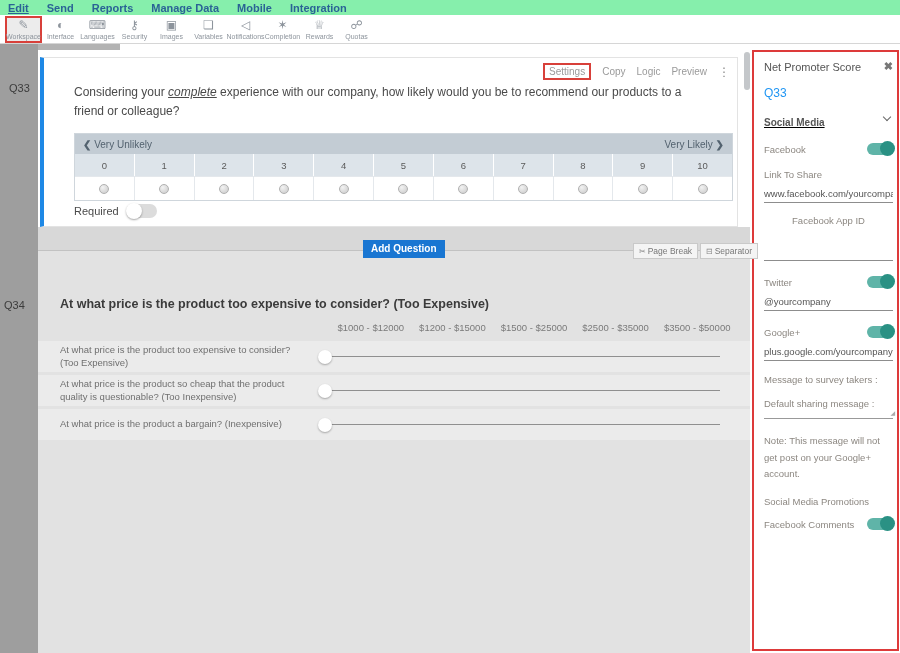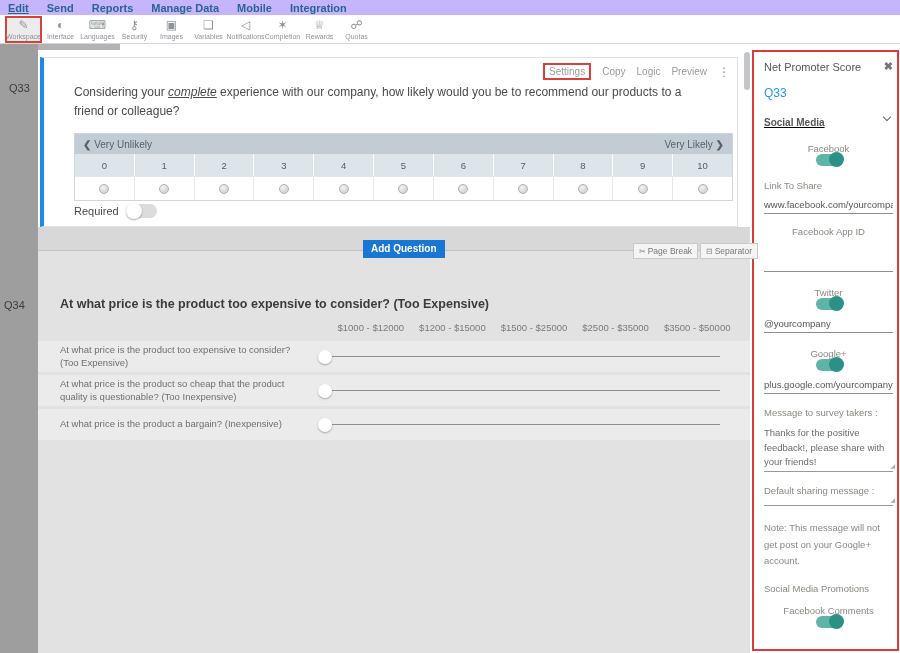--- a/index.html
+++ b/index.html
@@ -2,21 +2,21 @@
 <html><head>
 <meta charset="utf-8">
 <style>
   * { margin:0; padding:0; box-sizing:border-box; }
   html,body { width:900px; height:653px; overflow:hidden; background:#fff;
               font-family:"Liberation Sans", sans-serif; }
   body { position:relative; }
 
   
   .menubar { position:absolute; left:0; top:0; width:900px; height:15px;
-             display:flex; gap:18px; padding-left:8px; align-items:center; background:#c4b5fd; }
+             display:flex; gap:18px; padding-left:8px; align-items:center; background:#86efac; }
   .menubar span { font-size:11px; font-weight:bold; color:#2a6395; cursor:pointer; white-space:nowrap; }
   .menubar span.active { text-decoration:underline; }
 
   
   .toolbar { position:absolute; left:0; top:15px; width:900px; height:29px;
              display:flex; align-items:center; padding-left:5px; background:#fff;
              border-bottom:1px solid #d6d6d6; }
   .titem { width:37px; height:27px; display:flex; flex-direction:column; align-items:center;
            justify-content:center; cursor:pointer; }
   .titem .ticon { font-size:12px; line-height:12px; color:#8d949c; }
@@ -91,21 +91,21 @@
   .panel { position:absolute; left:752px; top:50px; width:147px; height:601px; background:#fff;
            border:2px solid #dd3a3a; padding:8px 4px 6px 10px; overflow:hidden; }
   .p-head { display:flex; justify-content:space-between; align-items:center; }
   .p-title { font-size:11px; color:#555; }
   .p-close { font-size:11px; color:#777; font-weight:bold; cursor:pointer; }
   .p-qid { margin-top:13px; font-size:12px; color:#2196f3; cursor:pointer; }
   .p-section { margin-top:17px; display:flex; justify-content:space-between; cursor:pointer;text-decoration:underline; }
   .p-section span { font-size:10px; font-weight:bold; color:#555; }
   .chev { width:6px; height:6px; border-right:1.5px solid #666; border-bottom:1.5px solid #666;
           transform:rotate(45deg); margin-right:3px; margin-top:-3px; }
-  .trow { display:flex; justify-content:space-between; align-items:center; margin-top:15px;flex-direction:column; }
+  .trow { display:flex; justify-content:space-between; align-items:flex-end; margin-top:15px; }
   .plab { font-size:9.5px; color:#8c8781; }
   .toggle-on { width:26px; height:12px; border-radius:7px; background:#5fb4a8; position:relative;
                cursor:pointer; flex-shrink:0; }
   .toggle-on i { position:absolute; right:-2px; top:-2px; width:15px; height:15px; border-radius:50%;
                  background:#2a9184; }
   .pinput { display:block; width:100%; border:none; border-bottom:1px solid #8d8d8d; background:transparent;
             font-family:inherit; font-size:9.5px; color:#555; padding:0 0 3px 0; margin-top:8px; outline:none; }
   .pinput.empty { margin-top:20px; }
   .ta { margin-top:8px; border-bottom:1px solid #999; font-size:9.5px; color:#6b6b6b;
         line-height:1.55; padding-bottom:1px; position:relative; cursor:text; }
@@ -319,23 +319,20 @@
 
   <div class="trow">
     <span class="plab">Google+</span>
     <span class="toggle-on">
         <i></i>
       </span>
   </div>
   <input class="pinput" readonly="" value="plus.google.com/yourcompany" style="">
 
   <div class="p-sub" style="margin-top:13px;">Message to survey takers :</div>
-  <div class="ta">
-    <span>Thanks for the positive feedback!, please share with your friends!</span><span class="rz">◢</span>
-  </div>
 
   <div class="p-sub" style="margin-top:13px;">Default sharing message :</div>
   <div class="ta">
     <span class="rz">◢</span>
   </div>
 
   <div class="p-note">Note: This message will not get post on your Google+ account.</div>
   <div class="p-sub">Social Media Promotions</div>
 
   <div class="trow" style="margin-top:11px;">

